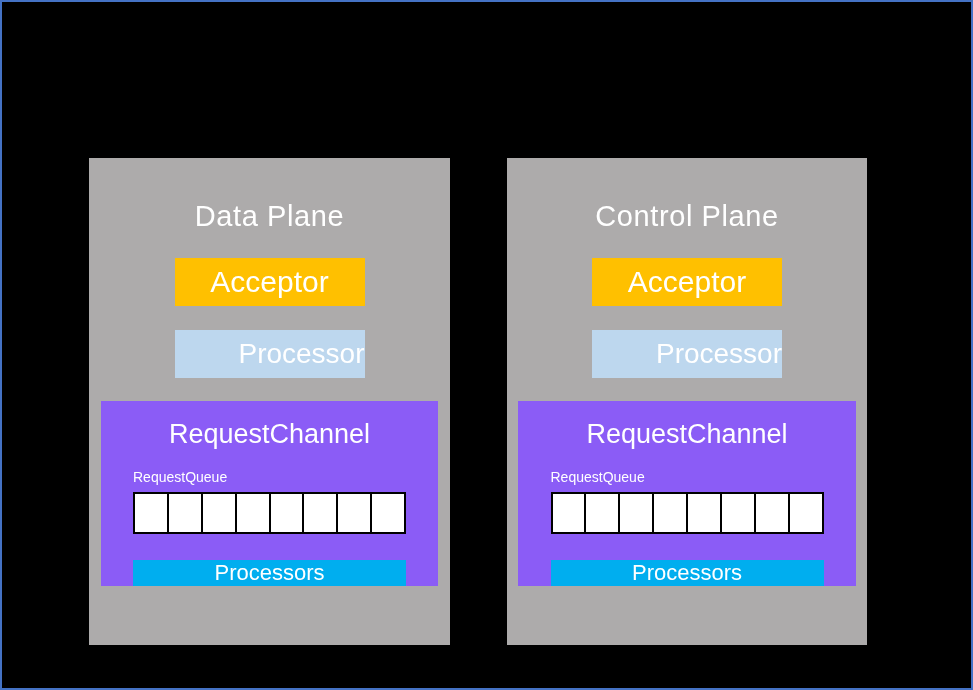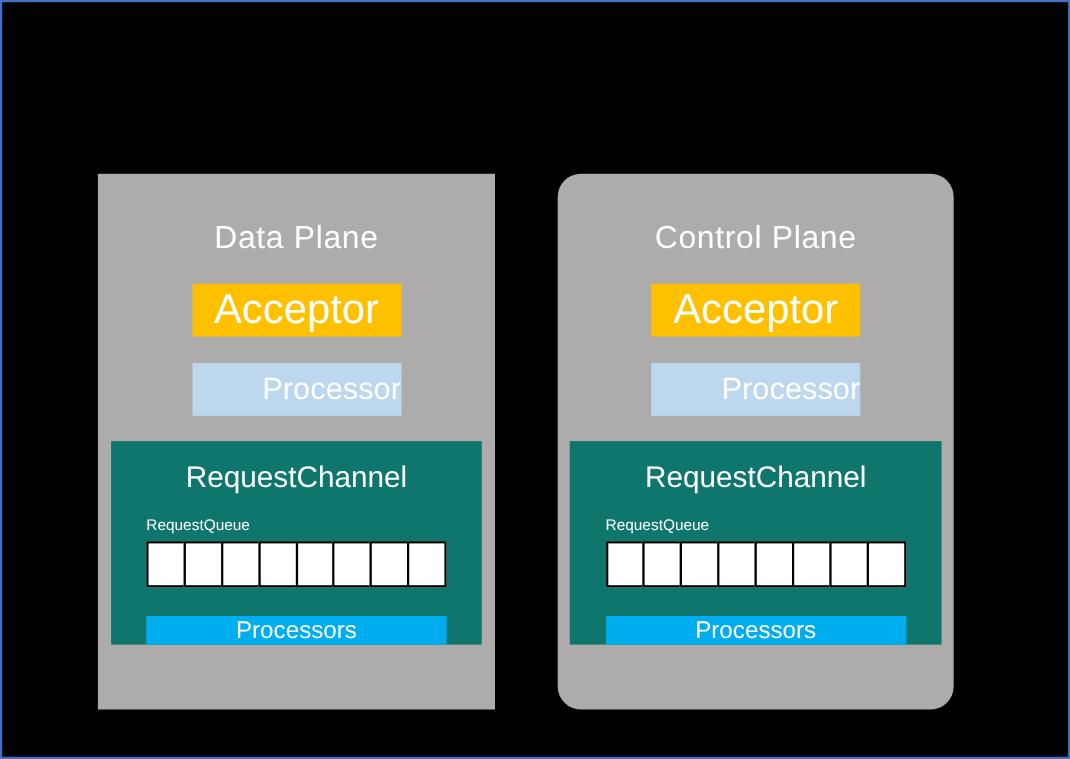--- a/index.html
+++ b/index.html
@@ -39,21 +39,20 @@
     top: 156px;
     width: 361px;
     height: 487px;
   }
 
   #panel-control-plane {
     left: 505px;
     top: 156px;
     width: 360px;
     height: 487px;
-    border-radius: 21px;
   }
 
   .plane-title {
     color: #ffffff;
     font-size: 29px;
     font-weight: 300;
     letter-spacing: 0.6px;
     line-height: 1;
     margin-top: 44px;
     white-space: nowrap;
@@ -66,21 +65,21 @@
     width: 190px;
     height: 48px;
     background: #ffc000;
     display: flex;
     align-items: center;
     justify-content: center;
   }
 
   .acceptor-label {
     color: #ffffff;
-    font-size: 38px;
+    font-size: 30px;
     font-weight: 300;
     line-height: 1;
     white-space: nowrap;
   }
 
   
   .processor-box {
     margin-top: 24px;
     width: 190px;
     height: 48px;
@@ -96,21 +95,21 @@
     font-weight: 300;
     line-height: 1;
     white-space: nowrap;
   }
 
   
   .request-channel {
     margin-top: 23px;
     width: 337px;
     height: 185px;
-    background: #0f766e;
+    background: #8b5cf6;
     display: flex;
     flex-direction: column;
     align-items: center;
   }
 
   #panel-control-plane .request-channel {
     width: 338px;
   }
 
   .channel-title {

